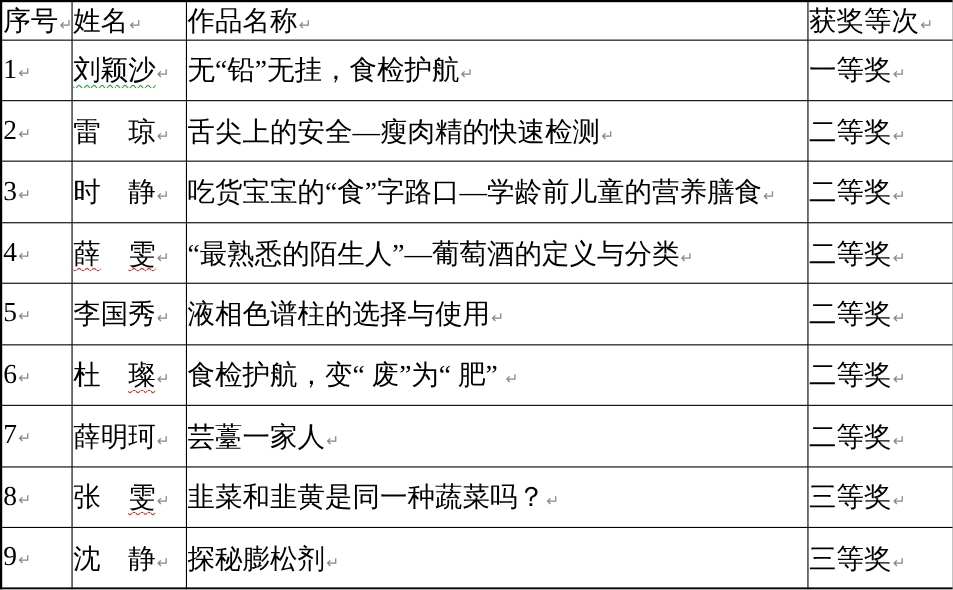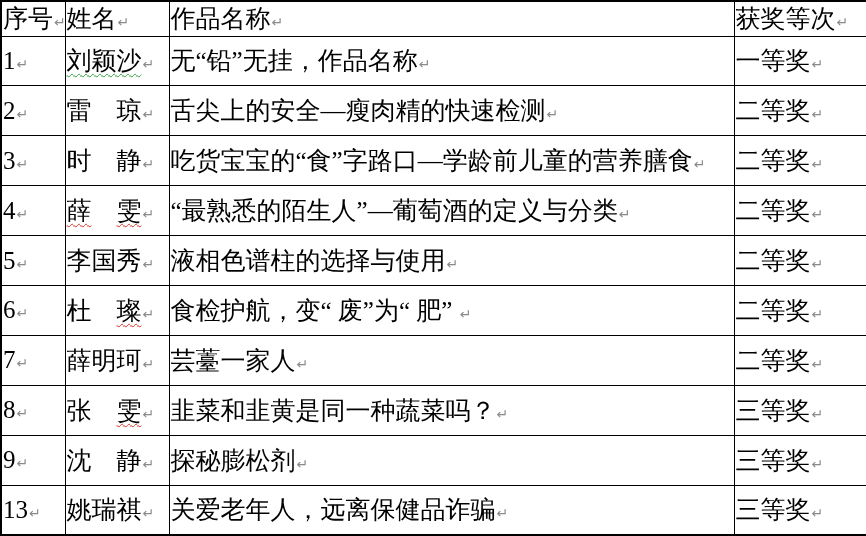--- a/index.html
+++ b/index.html
@@ -71,21 +71,21 @@
       <th><span>序号</span><span class="pmark">↵</span></th>
       <th><span>姓名</span><span class="pmark">↵</span></th>
       <th><span>作品名称</span><span class="pmark">↵</span></th>
       <th><span>获奖等次</span><span class="pmark">↵</span></th>
     </tr>
   </thead>
   <tbody>
       <tr>
         <td><span>1</span><span class="pmark">↵</span></td>
         <td><span class="sq-green">刘颖沙</span><span class="pmark">↵</span></td>
-        <td><span>无“铅”无挂，作品名称</span><span class="pmark">↵</span></td>
+        <td><span>无“铅”无挂，食检护航</span><span class="pmark">↵</span></td>
         <td><span>一等奖</span><span class="pmark">↵</span></td>
       </tr>
       <tr>
         <td><span>2</span><span class="pmark">↵</span></td>
         <td><span>雷　琼</span><span class="pmark">↵</span></td>
         <td><span>舌尖上的安全—瘦肉精的快速检测</span><span class="pmark">↵</span></td>
         <td><span>二等奖</span><span class="pmark">↵</span></td>
       </tr>
       <tr>
         <td><span>3</span><span class="pmark">↵</span></td>
@@ -122,20 +122,14 @@
         <td><span>张　</span><span class="sq-red">雯</span><span class="pmark">↵</span></td>
         <td><span>韭菜和韭黄是同一种蔬菜吗？</span><span class="pmark">↵</span></td>
         <td><span>三等奖</span><span class="pmark">↵</span></td>
       </tr>
       <tr>
         <td><span>9</span><span class="pmark">↵</span></td>
         <td><span>沈　静</span><span class="pmark">↵</span></td>
         <td><span>探秘膨松剂</span><span class="pmark">↵</span></td>
         <td><span>三等奖</span><span class="pmark">↵</span></td>
       </tr>
-      <tr>
-        <td><span>13</span><span class="pmark">↵</span></td>
-        <td><span>姚瑞祺</span><span class="pmark">↵</span></td>
-        <td><span>关爱老年人，远离保健品诈骗</span><span class="pmark">↵</span></td>
-        <td><span>三等奖</span><span class="pmark">↵</span></td>
-      </tr>
     </tbody>
 </table>
 
 </body></html>

